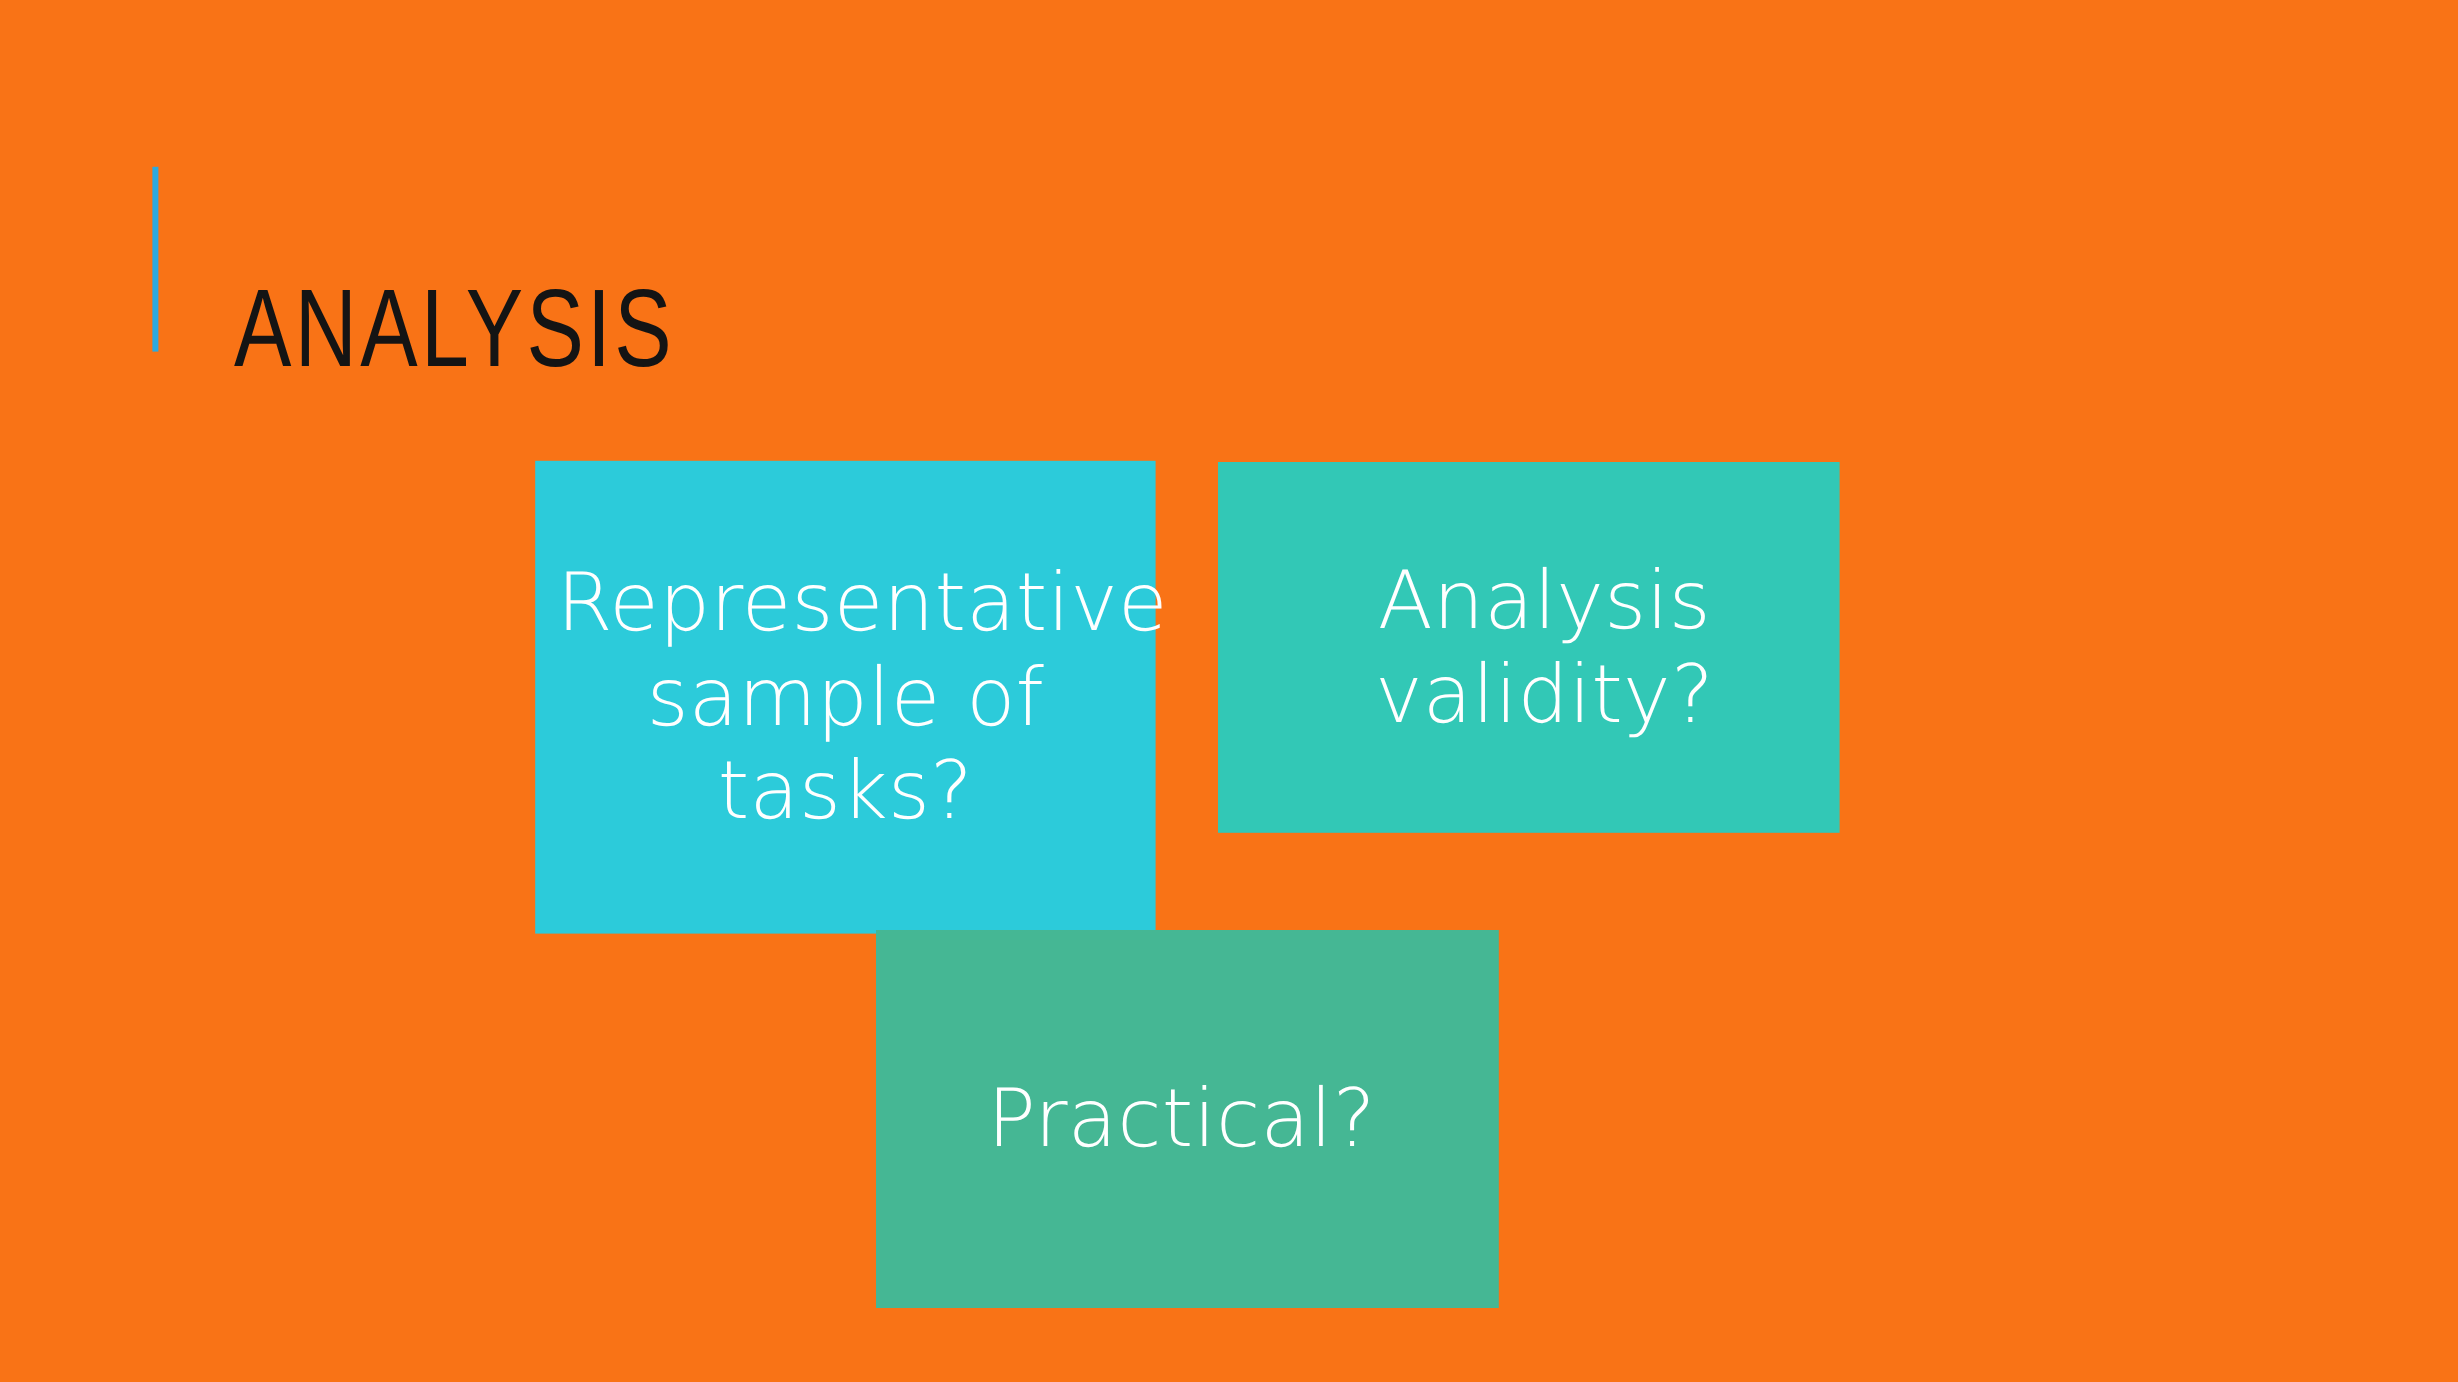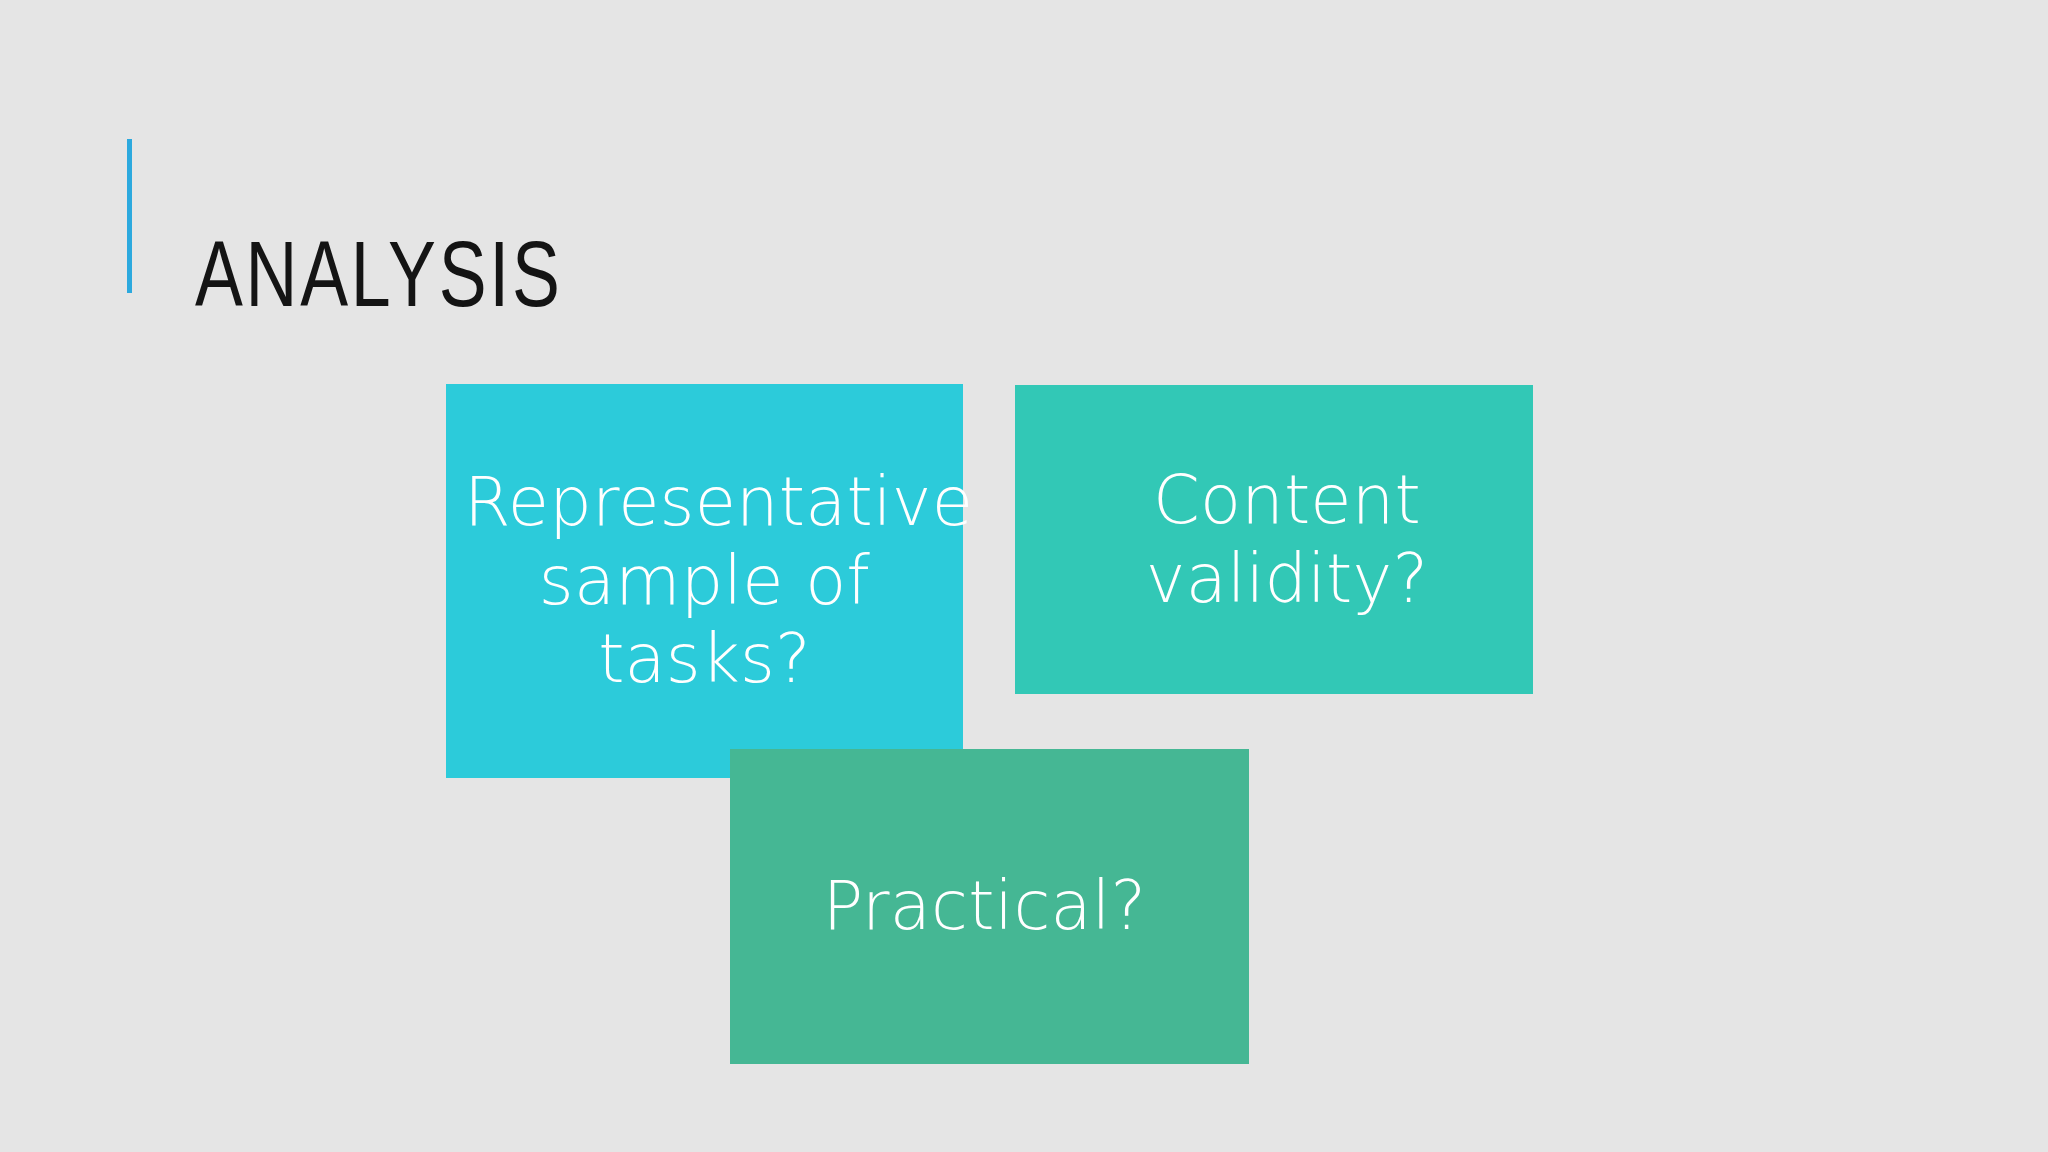--- a/index.html
+++ b/index.html
@@ -90,47 +90,47 @@
     font-size: 67px;
     justify-content: center;
   }
 
   #box-content-validity .box-text {
     padding-left: 26px;
   }
 
   #box-practical {
     left: 730px;
-    top: 749px;
+    top: 775px;
     width: 519px;
     height: 315px;
     font-size: 67px;
   }
 
   #box-practical .box-text {
     padding-right: 10px;
   }
 </style>
 </head>
 <body>
 
-<div class="slide" style="background: #e5e5e5;">
+<div class="slide" style="background: #f97316;">
 
   <div class="title-accent-bar" style="background: rgb(44, 169, 222);"></div>
 
   <h1 class="slide-title" style="color: rgb(20, 20, 20);">Analysis</h1>
 
   <div class="boxes-layer">
 
     <div class="concept-box" id="box-representative-sample" style="background-color: rgb(44, 203, 218); color: rgb(255, 255, 255);">
       <span class="box-text">Representative sample of tasks?</span>
     </div>
 
     <div class="concept-box" id="box-content-validity" style="background-color: rgb(50, 200, 182); color: rgb(255, 255, 255);">
-      <span class="box-text">Content validity?</span>
+      <span class="box-text">Analysis validity?</span>
     </div>
 
     <div class="concept-box" id="box-practical" style="background-color: rgb(69, 183, 148); color: rgb(255, 255, 255);">
       <span class="box-text">Practical?</span>
     </div>
 
   </div>
 
 </div>
 

